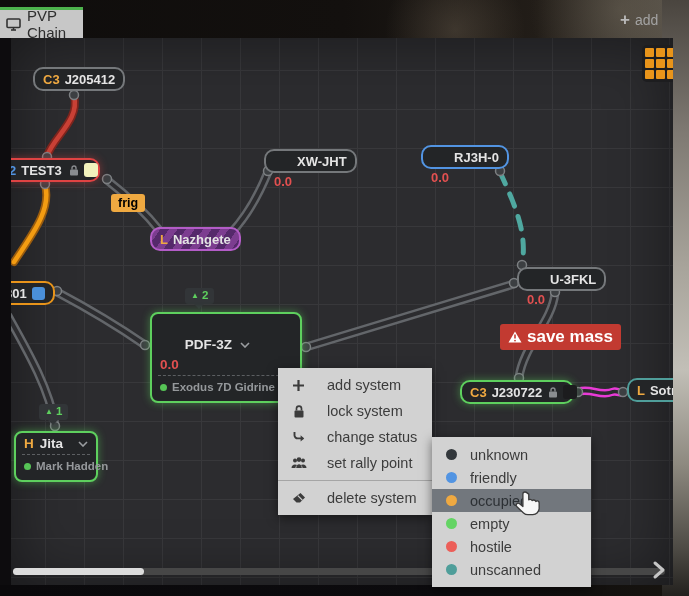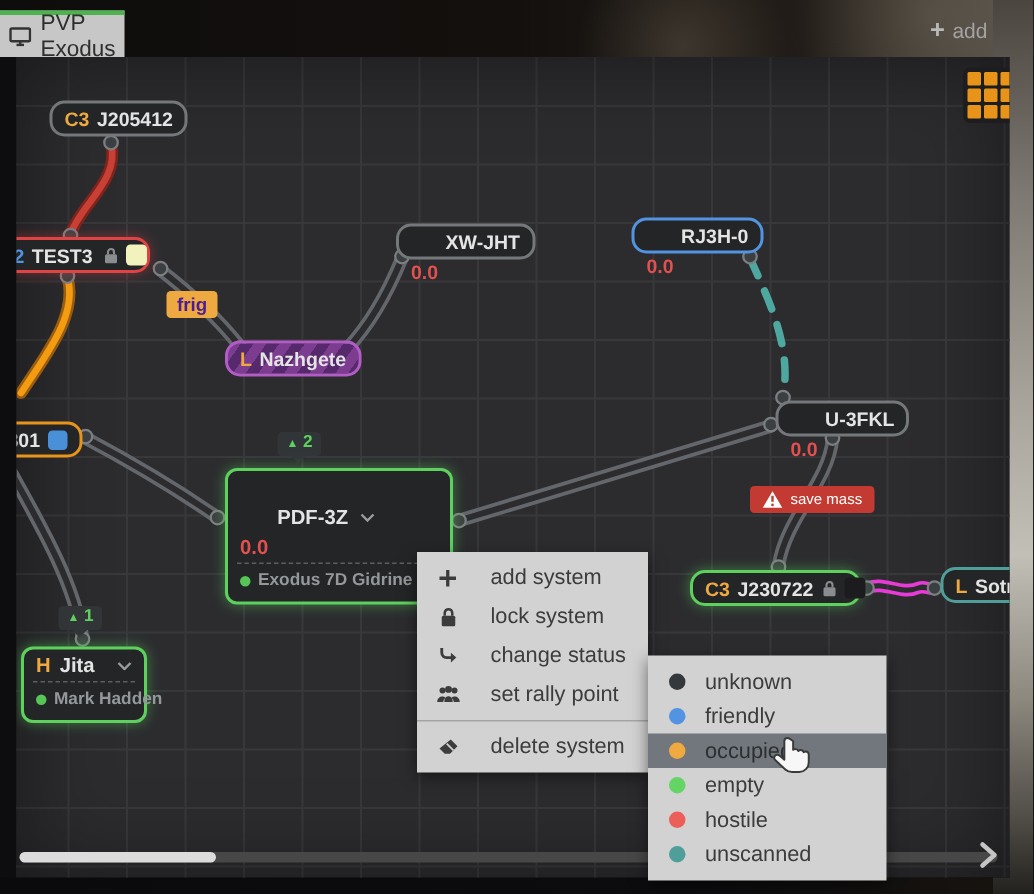--- a/index.html
+++ b/index.html
@@ -59,23 +59,23 @@
   .pdot{width:7px;height:7px;border-radius:50%;background:#56c456;flex:0 0 auto;}
   .ship{margin-left:auto;color:#4fb8b0;font-style:italic;}
   .chev{margin-left:2px;display:flex;}
   
   .badge{position:absolute;background:#323538;border-radius:3px;padding:2px 6px;
         color:#5ed05e;font-size:11.5px;font-weight:bold;display:flex;align-items:center;
         gap:3px;line-height:1;}
   .badge:after{content:"";position:absolute;left:9px;bottom:-5px;border:5px solid transparent;
         border-top-color:#323538;border-bottom:none;}
   .tri{font-size:8px;}
-  .frig{position:absolute;background:#efa941;color:#4c1d95;font-weight:bold;font-size:12.5px;
+  .frig{position:absolute;background:#efa941;color:#000000;font-weight:bold;font-size:12.5px;
         padding:2px 7px;border-radius:3px;}
-  .savemass{position:absolute;background:#c23a31;color:#fff;font-weight:normal;font-size:10px;
+  .savemass{position:absolute;background:#c23a31;color:#fff;font-weight:bold;font-size:17px;
         padding:3px 8px;border-radius:3px;display:flex;align-items:center;gap:5px;}
   
   .sb-track{position:absolute;left:2px;top:530px;width:652px;height:7px;background:#474747;
         border-radius:4px;}
   .sb-thumb{width:131px;height:7px;background:#dcdcdc;border-radius:4px;cursor:grab;}
   .chevron-right{position:absolute;left:652px;top:560px;cursor:pointer;}
   
   .menu{position:absolute;background:#d2d2d2;box-shadow:0 3px 10px rgba(0,0,0,.5);
         padding:4px 0;z-index:10;color:#3c3c3c;font-size:14.5px;}
   .menu-main{left:278px;top:368px;width:154px;}
@@ -98,21 +98,21 @@
   <div class="bg-bottom"></div>
 
   <div class="tab">
     <span style="display:flex;">
       <svg width="15" height="13" viewBox="0 0 15 13">
           <rect x="1" y="1" width="13" height="8.5" rx="1" fill="none" stroke="#333" stroke-width="1.6"></rect>
           <line x1="5" y1="12" x2="10" y2="12" stroke="#333" stroke-width="1.6"></line>
           <line x1="7.5" y1="9.5" x2="7.5" y2="12" stroke="#333" stroke-width="1.6"></line>
         </svg>
     </span>
-    <span>PVP Exodus</span>
+    <span>PVP Chain</span>
   </div>
 
   <div class="add-btn">
     <span class="plus">+</span>
     <span>add</span>
   </div>
 
   <div class="map">
     <svg class="edges" width="662" height="547">
 

